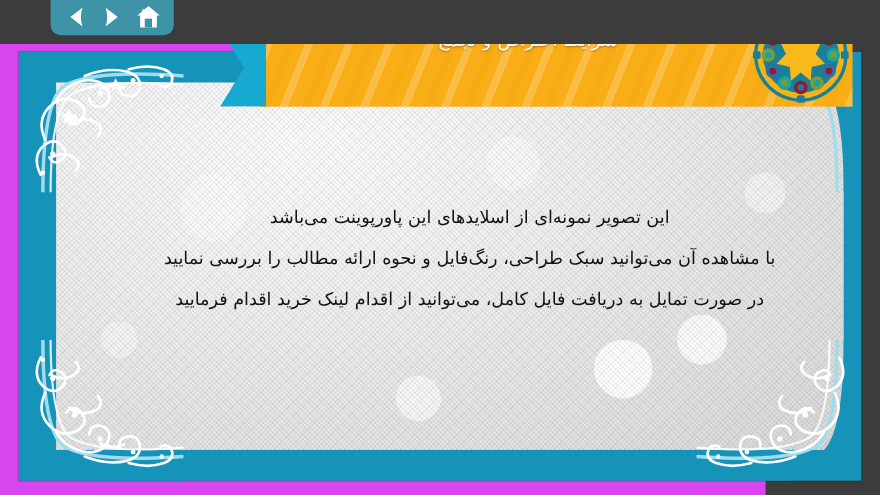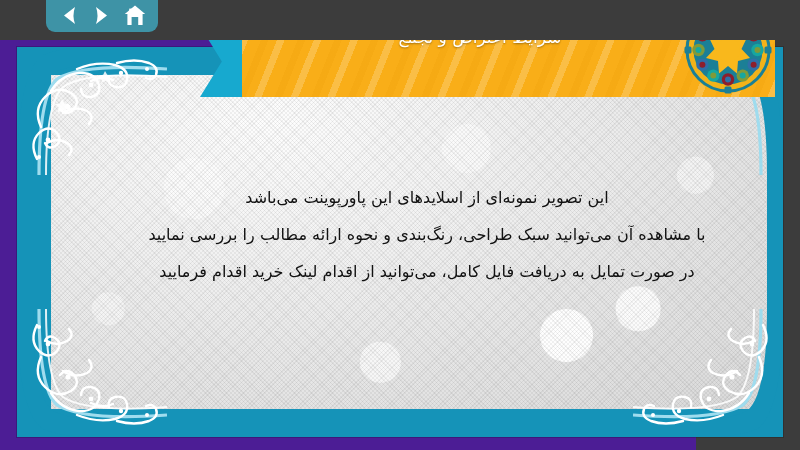--- a/index.html
+++ b/index.html
@@ -7,21 +7,21 @@
   html, body {
     width: 800px; height: 450px;
     overflow: hidden;
     background: #3c3c3c;
     font-family: "DejaVu Sans", "Liberation Sans", sans-serif;
   }
 
   #app {
     position: relative;
     width: 696px; height: 450px;
-    background: #4c1d95;
+    background: #d946ef;
   }
 
   
   .navbar {
     position: absolute;
     left: 0; top: 0;
     width: 800px; height: 40px;
     background: #3c3c3c;
     z-index: 40;
   }
@@ -276,21 +276,21 @@
 
     <div class="corner tr">
       <svg viewBox="0 0 150 128" aria-hidden="true">
         <path d="M0 128 Q0 26 26 8 Q60 -6 150 0 L150 18 Q62 12 36 26 Q16 42 16 128 Z" fill="#1593b8"></path>
         <path d="M150 22 Q66 16 40 32 Q22 48 22 128" stroke="#9fdcee" stroke-width="3.2" fill="none"></path>
       </svg>
     </div>
 
     <div class="body-text">
       <div class="body-line">این تصویر نمونه‌ای از اسلایدهای این پاورپوینت می‌باشد</div>
-      <div class="body-line">با مشاهده آن می‌توانید سبک طراحی، رنگ‌بندی و نحوه ارائه مطالب را بررسی نمایید</div>
+      <div class="body-line">با مشاهده آن می‌توانید سبک طراحی، رنگ‌فایل و نحوه ارائه مطالب را بررسی نمایید</div>
       <div class="body-line">در صورت تمایل به دریافت فایل کامل، می‌توانید از اقدام لینک خرید اقدام فرمایید</div>
     </div>
 
   </div>
 
   <div class="banner-wrap">
     <div class="banner"></div>
     <div class="banner-tab"></div>
   </div>
 

